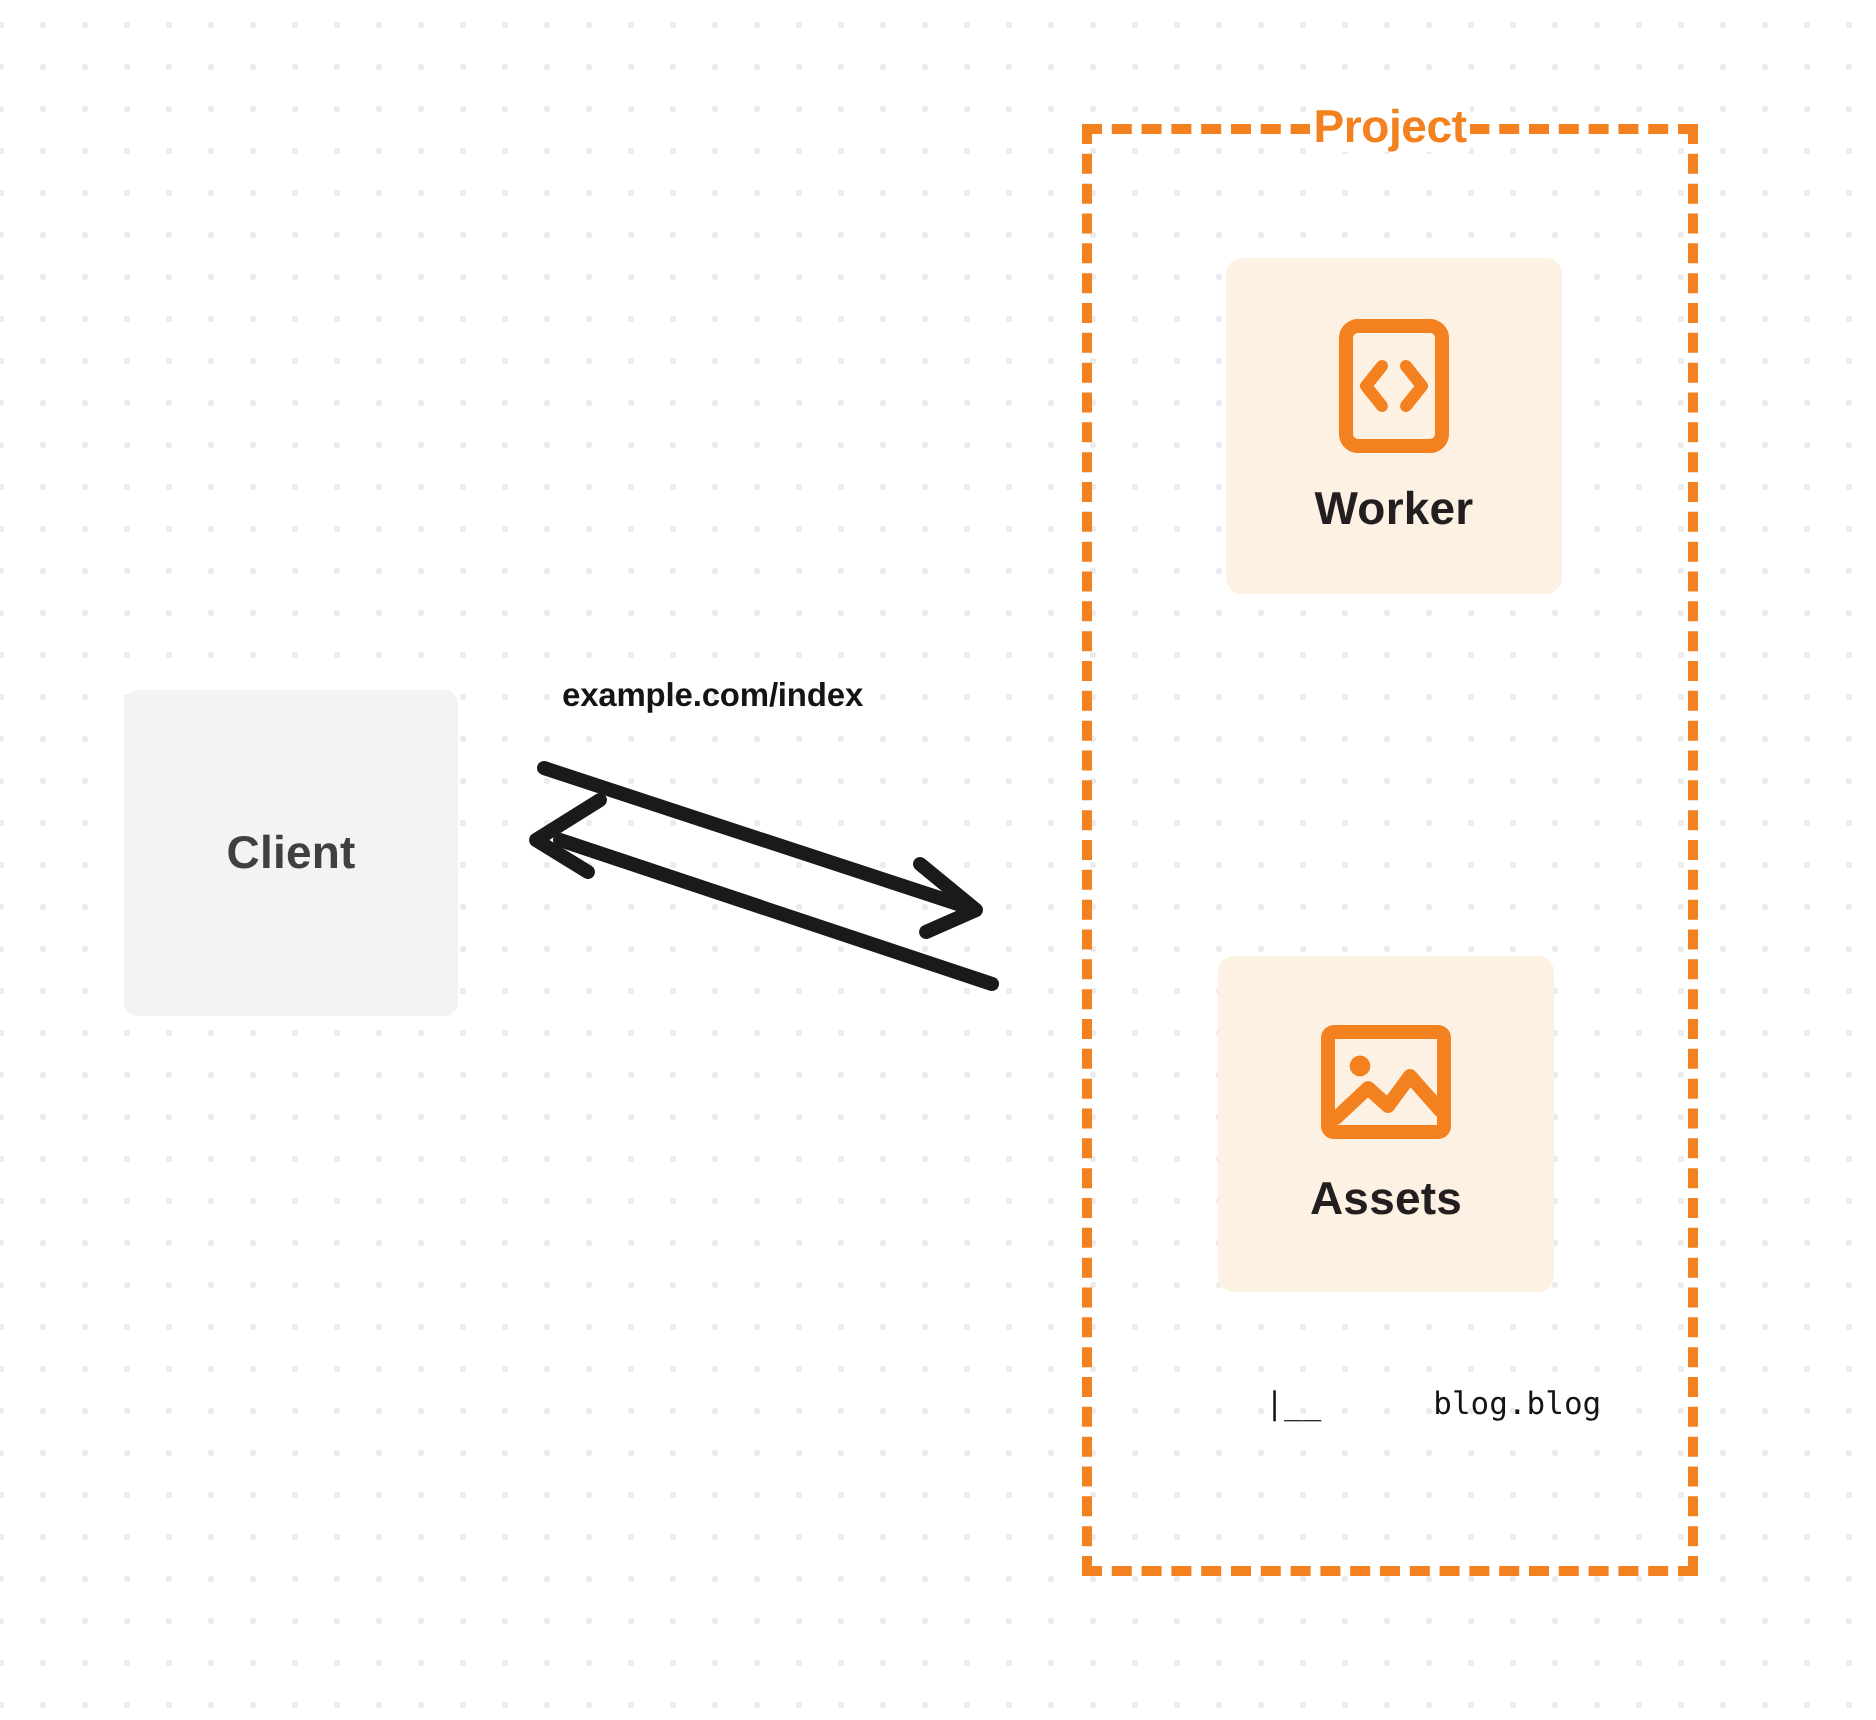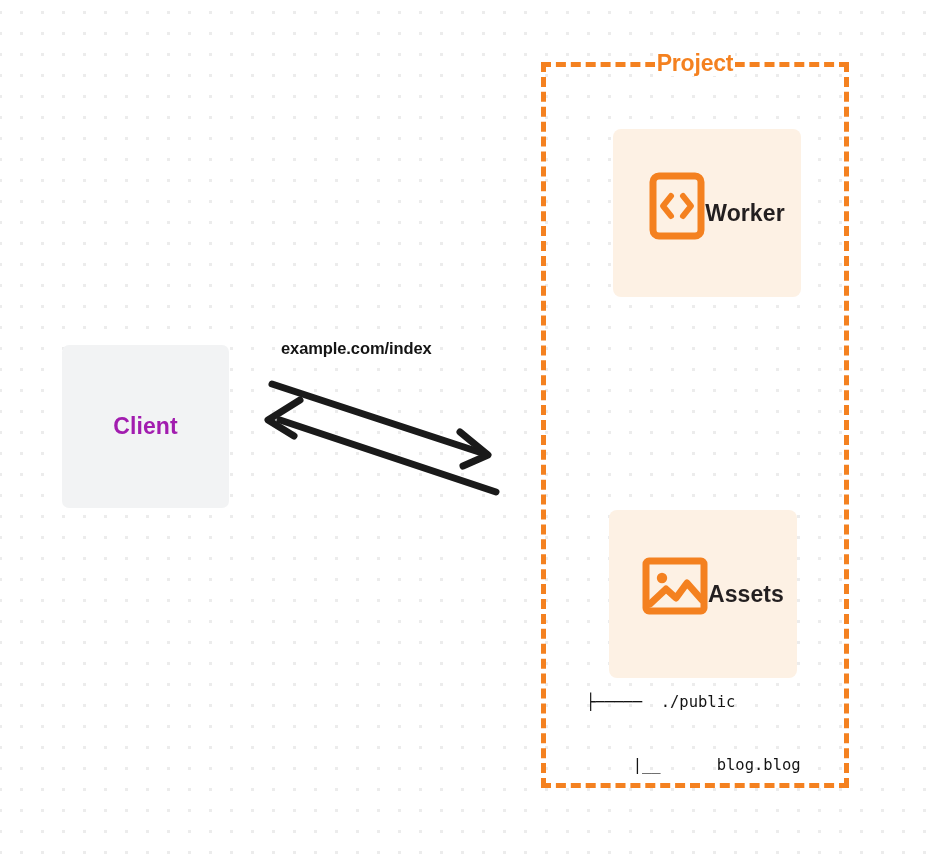--- a/index.html
+++ b/index.html
@@ -28,21 +28,21 @@
     height: 163px;
     background: #f2f3f4;
     border-radius: 7px;
     display: flex;
     align-items: center;
     justify-content: center;
   }
   #client-node .node-label {
     font-size: 23px;
     font-weight: bold;
-    color: #a21caf;
+    color: #404040;
     letter-spacing: 0.1px;
   }
 
   
   #connection-label {
     position: absolute;
     left: 281px;
     top: 339px;
     font-size: 16.5px;
     font-weight: bold;
@@ -84,27 +84,26 @@
     padding: 0 2px;
   }
 
   
   .service-card {
     position: absolute;
     width: 168px;
     background: #fdf1e4;
     border-radius: 8px;
     display: flex;
-    flex-direction: row;
+    flex-direction: column;
     align-items: center;
     justify-content: center;
-    padding-left: 20px;
   }
   #worker-card { left: 613px; top: 129px; height: 168px; }
-  #assets-card { left: 609px; top: 478px; height: 168px; margin-top: 32px; }
+  #assets-card { left: 609px; top: 478px; height: 168px; }
   .service-card .card-icon {
     display: block;
     line-height: 0;
   }
   #worker-card .card-icon { margin-bottom: 14px; }
   #assets-card .card-icon { margin-bottom: 16px; }
   .service-card .card-label {
     font-size: 23px;
     font-weight: bold;
     color: #231f20;
@@ -171,18 +170,17 @@
       <svg width="66" height="58" viewBox="0 0 66 58">
         <rect x="4" y="4" width="58" height="50" rx="3" ry="3" fill="none" stroke="#f48120" stroke-width="7"></rect>
         <circle cx="20" cy="21" r="5.2" fill="#f48120"></circle>
         <polyline points="8,47 24,32 34,41 45,26 60,43" fill="none" stroke="#f48120" stroke-width="7" stroke-linecap="round" stroke-linejoin="round"></polyline>
       </svg>
     </span>
     <div class="card-label">Assets</div>
   </div>
 
   <div id="assets-file-tree">
-    <span class="tree-line">├─────  ./public</span>
     <span class="tree-line">     |__      blog.blog</span>
     
   </div>
 
 </div>
 
 </body></html>

